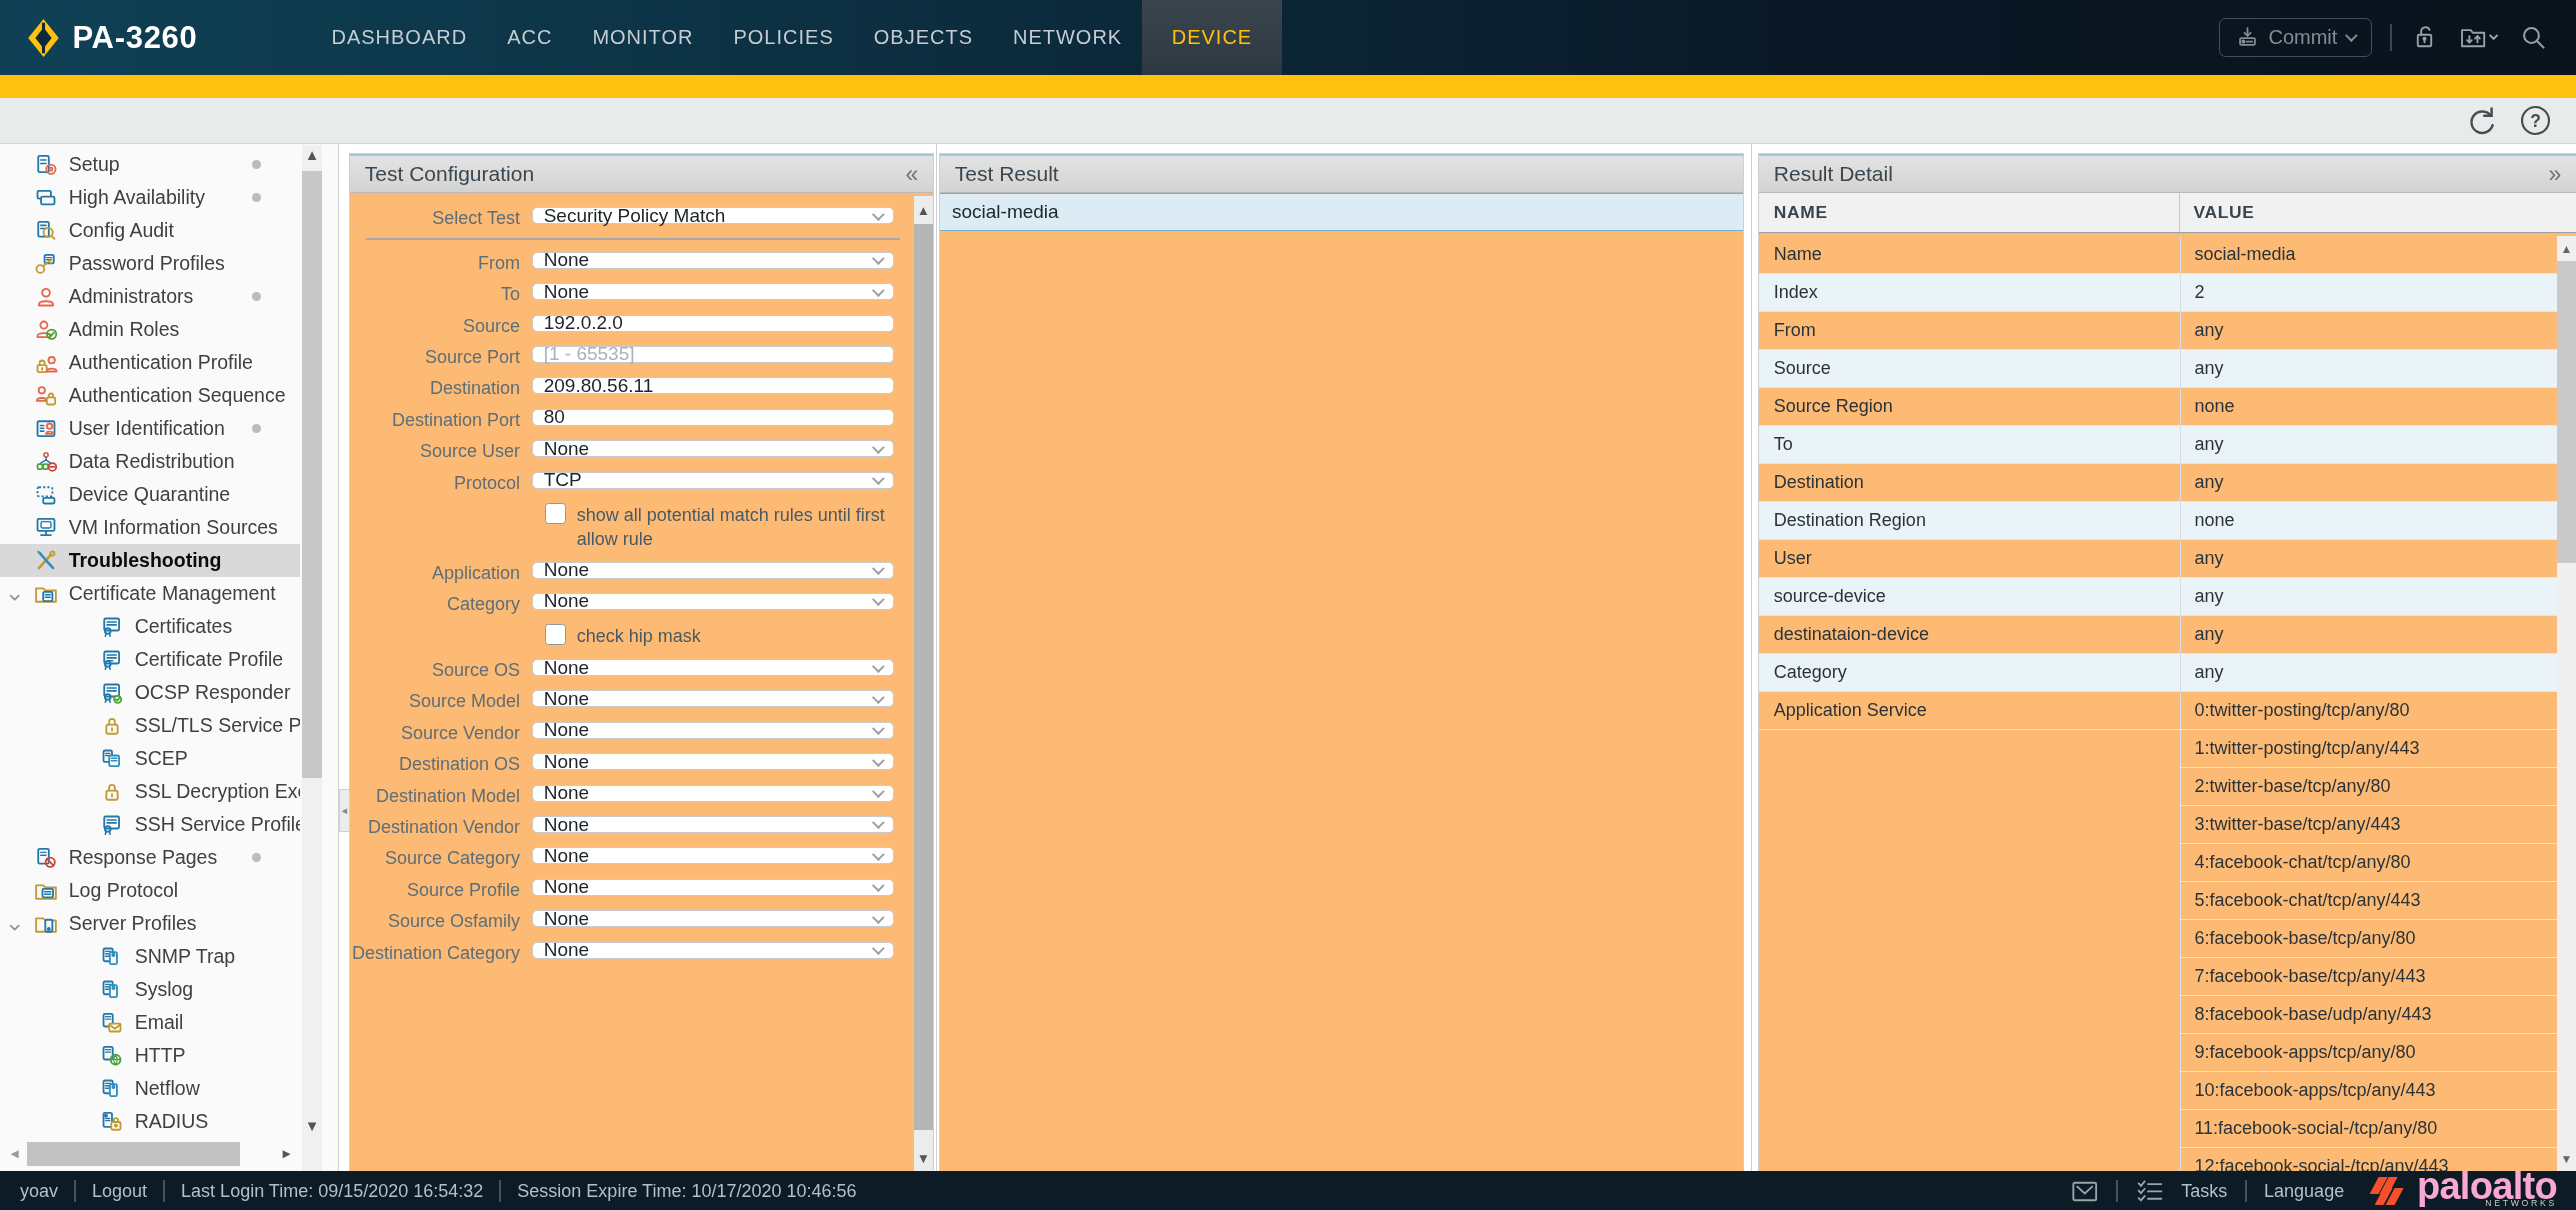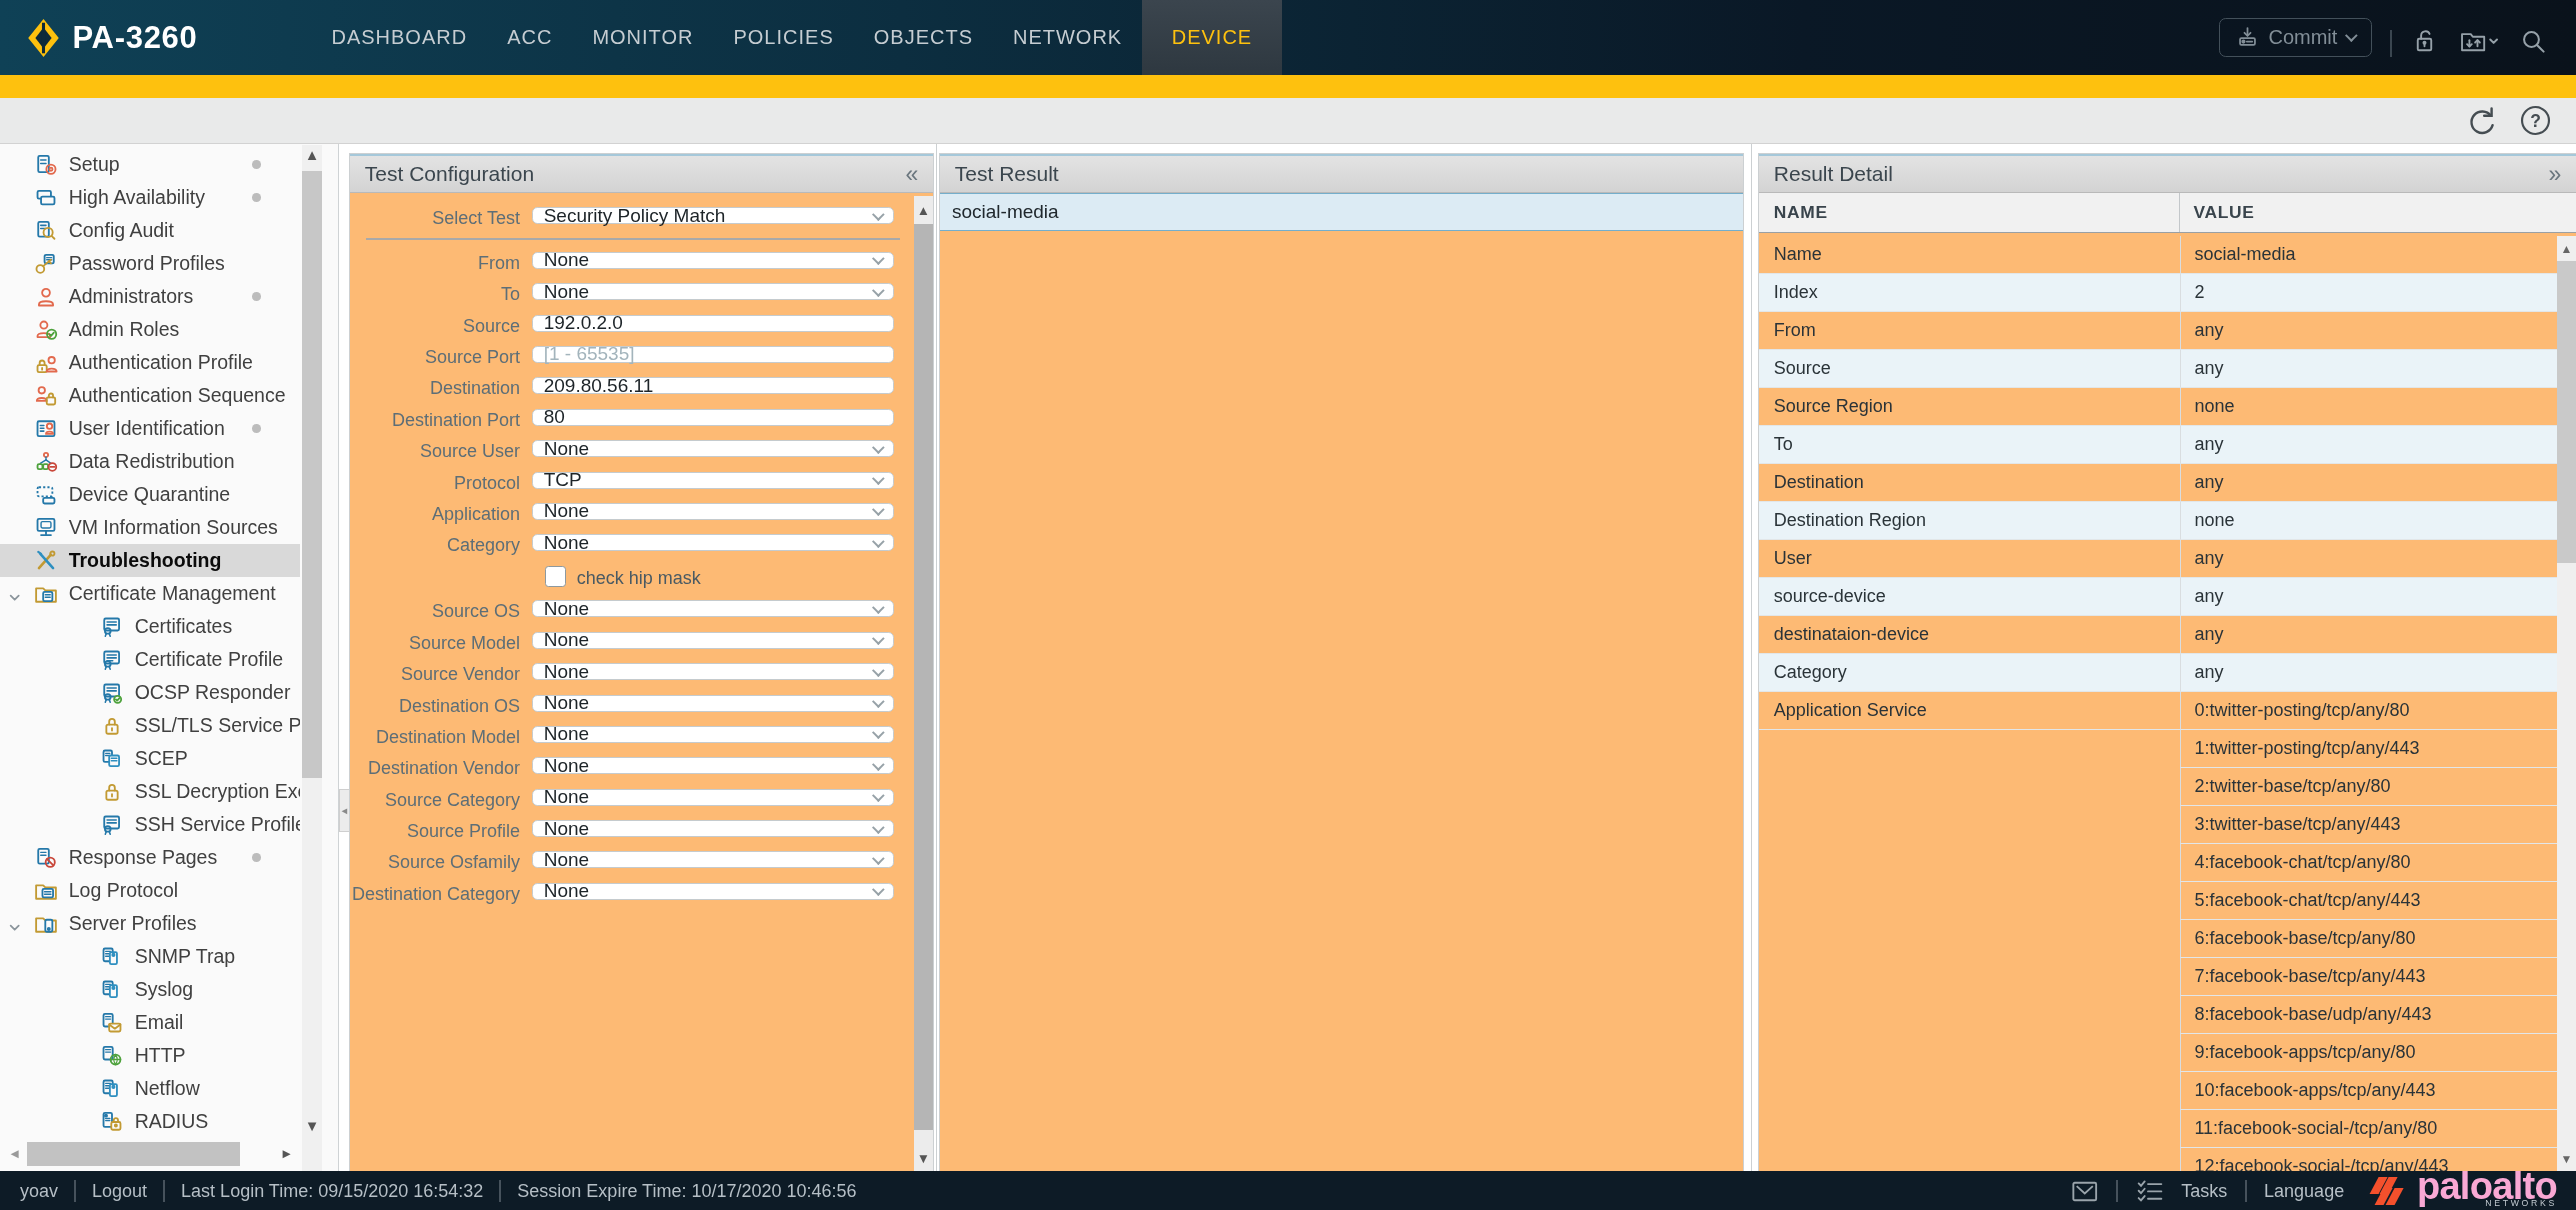--- a/index.html
+++ b/index.html
@@ -10,21 +10,21 @@
   
   .topbar { position:absolute; left:0; top:0; width:2576px; height:75px;
     background:linear-gradient(90deg,#0f4156 0%,#0c2e40 35%,#0a1826 70%,#0a121b 100%);
     display:flex; align-items:center; }
   .logo { display:flex; align-items:center; gap:12px; margin-left:25.5px; }
   .logo-text { color:#fff; font-size:31px; font-weight:bold; letter-spacing:0.7px; }
   .nav { display:flex; align-items:center; height:75px; margin-left:114px; }
   .nav-item { color:#c6cdd2; font-size:20px; letter-spacing:1px; padding:16px 20px;
     height:75px; display:flex; align-items:center; cursor:pointer; }
   .nav-item.active { background:linear-gradient(#3b454e,#2e3840); color:#fec10e; padding:0 29.5px; }
-  .top-right { margin-left:auto; display:flex; align-items:flex-end; gap:17.4px; margin-right:27px; }
+  .top-right { margin-left:auto; display:flex; align-items:center; gap:17.4px; margin-right:27px; }
   .commit-btn { display:flex; align-items:center; gap:9.4px; border:1.3px solid #43505a;
     border-radius:6.7px; height:39px; padding:0 16px; color:#828e97; font-size:20px; cursor:pointer; }
   .tr-sep { width:2px; height:27px; background:#3a4650; }
   .tr-icon { cursor:pointer; display:flex; align-items:center; }
 
   .yellowbar { position:absolute; left:0; top:75px; width:2576px; height:23px; background:#fec10e; }
 
   
   .toolbar { position:absolute; left:0; top:98px; width:2576px; height:46px;
     background:#e9eaea; border-bottom:0.7px solid #d2d2d2; display:flex; align-items:center;
@@ -647,20 +647,24 @@
               <span class="chev"></span>
             </div>
           </div>
           <div class="frow">
             <div class="flabel">Protocol</div>
             <div class="fctrl">
               <span>TCP</span>
               <span class="chev"></span>
             </div>
           </div>
+          <div class="cbrow">
+            <span class="cbox"></span>
+            <span class="cblabel">show all potential match rules until first allow rule</span>
+          </div>
           <div class="frow">
             <div class="flabel">Application</div>
             <div class="fctrl">
               <span>None</span>
               <span class="chev"></span>
             </div>
           </div>
           <div class="frow">
             <div class="flabel">Category</div>
             <div class="fctrl">

